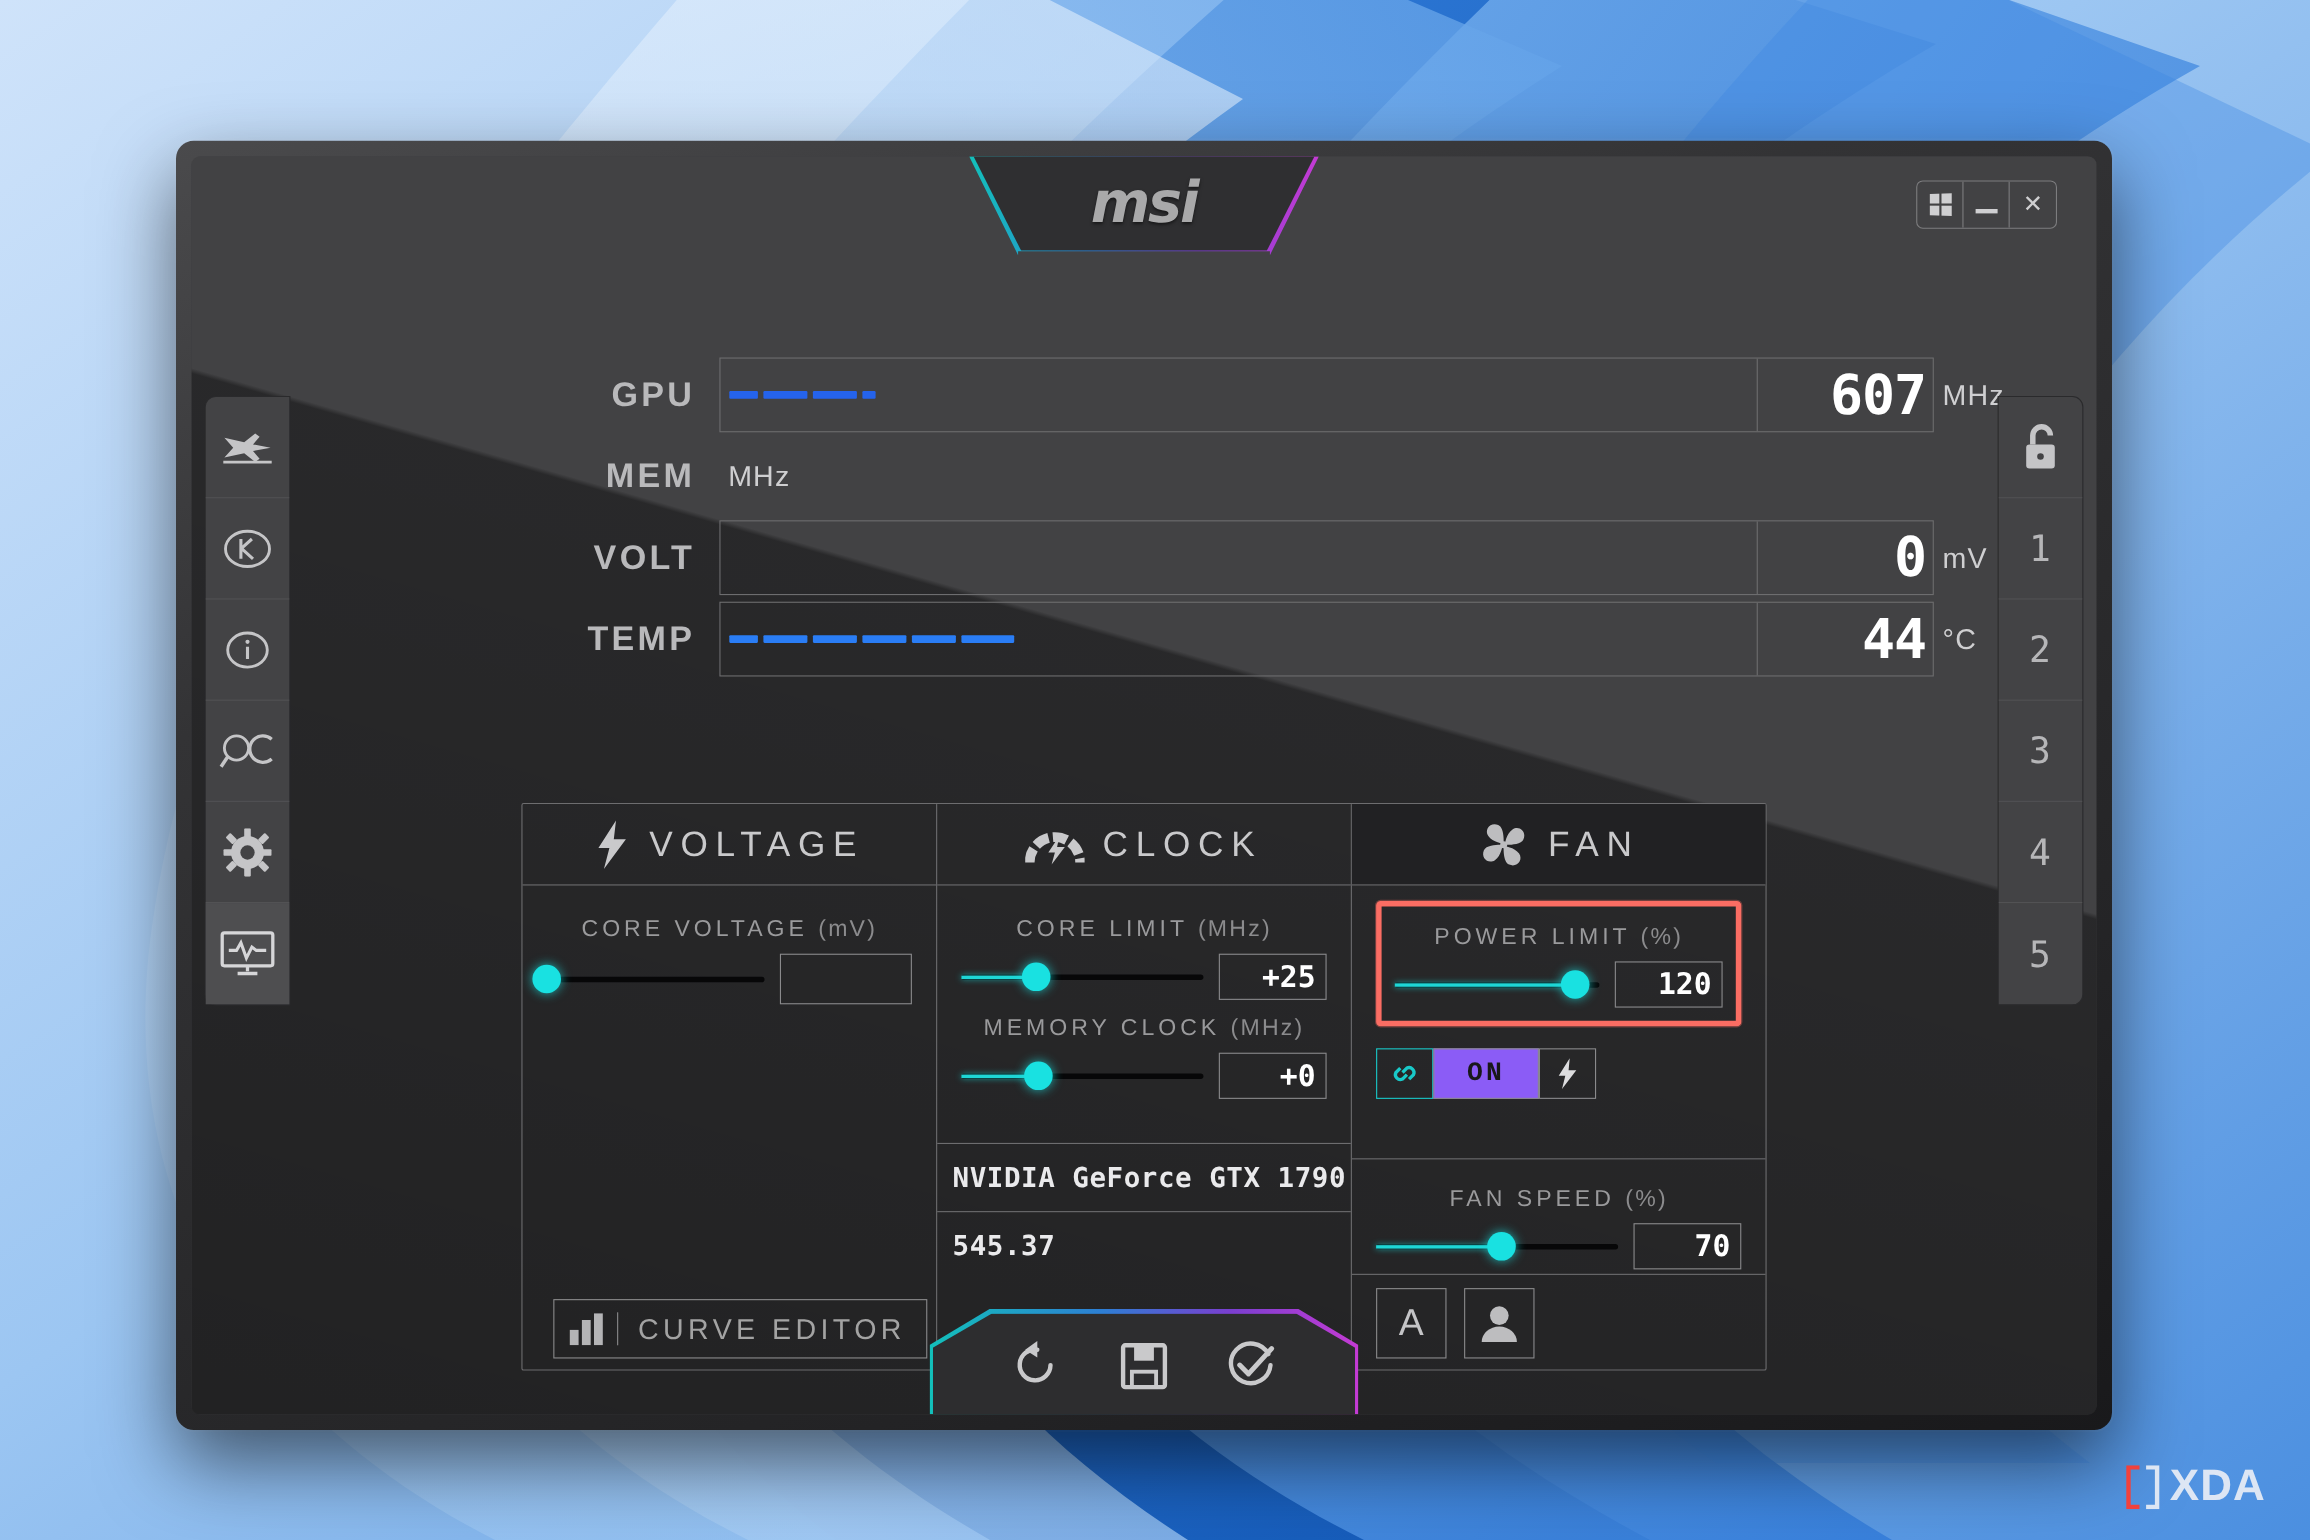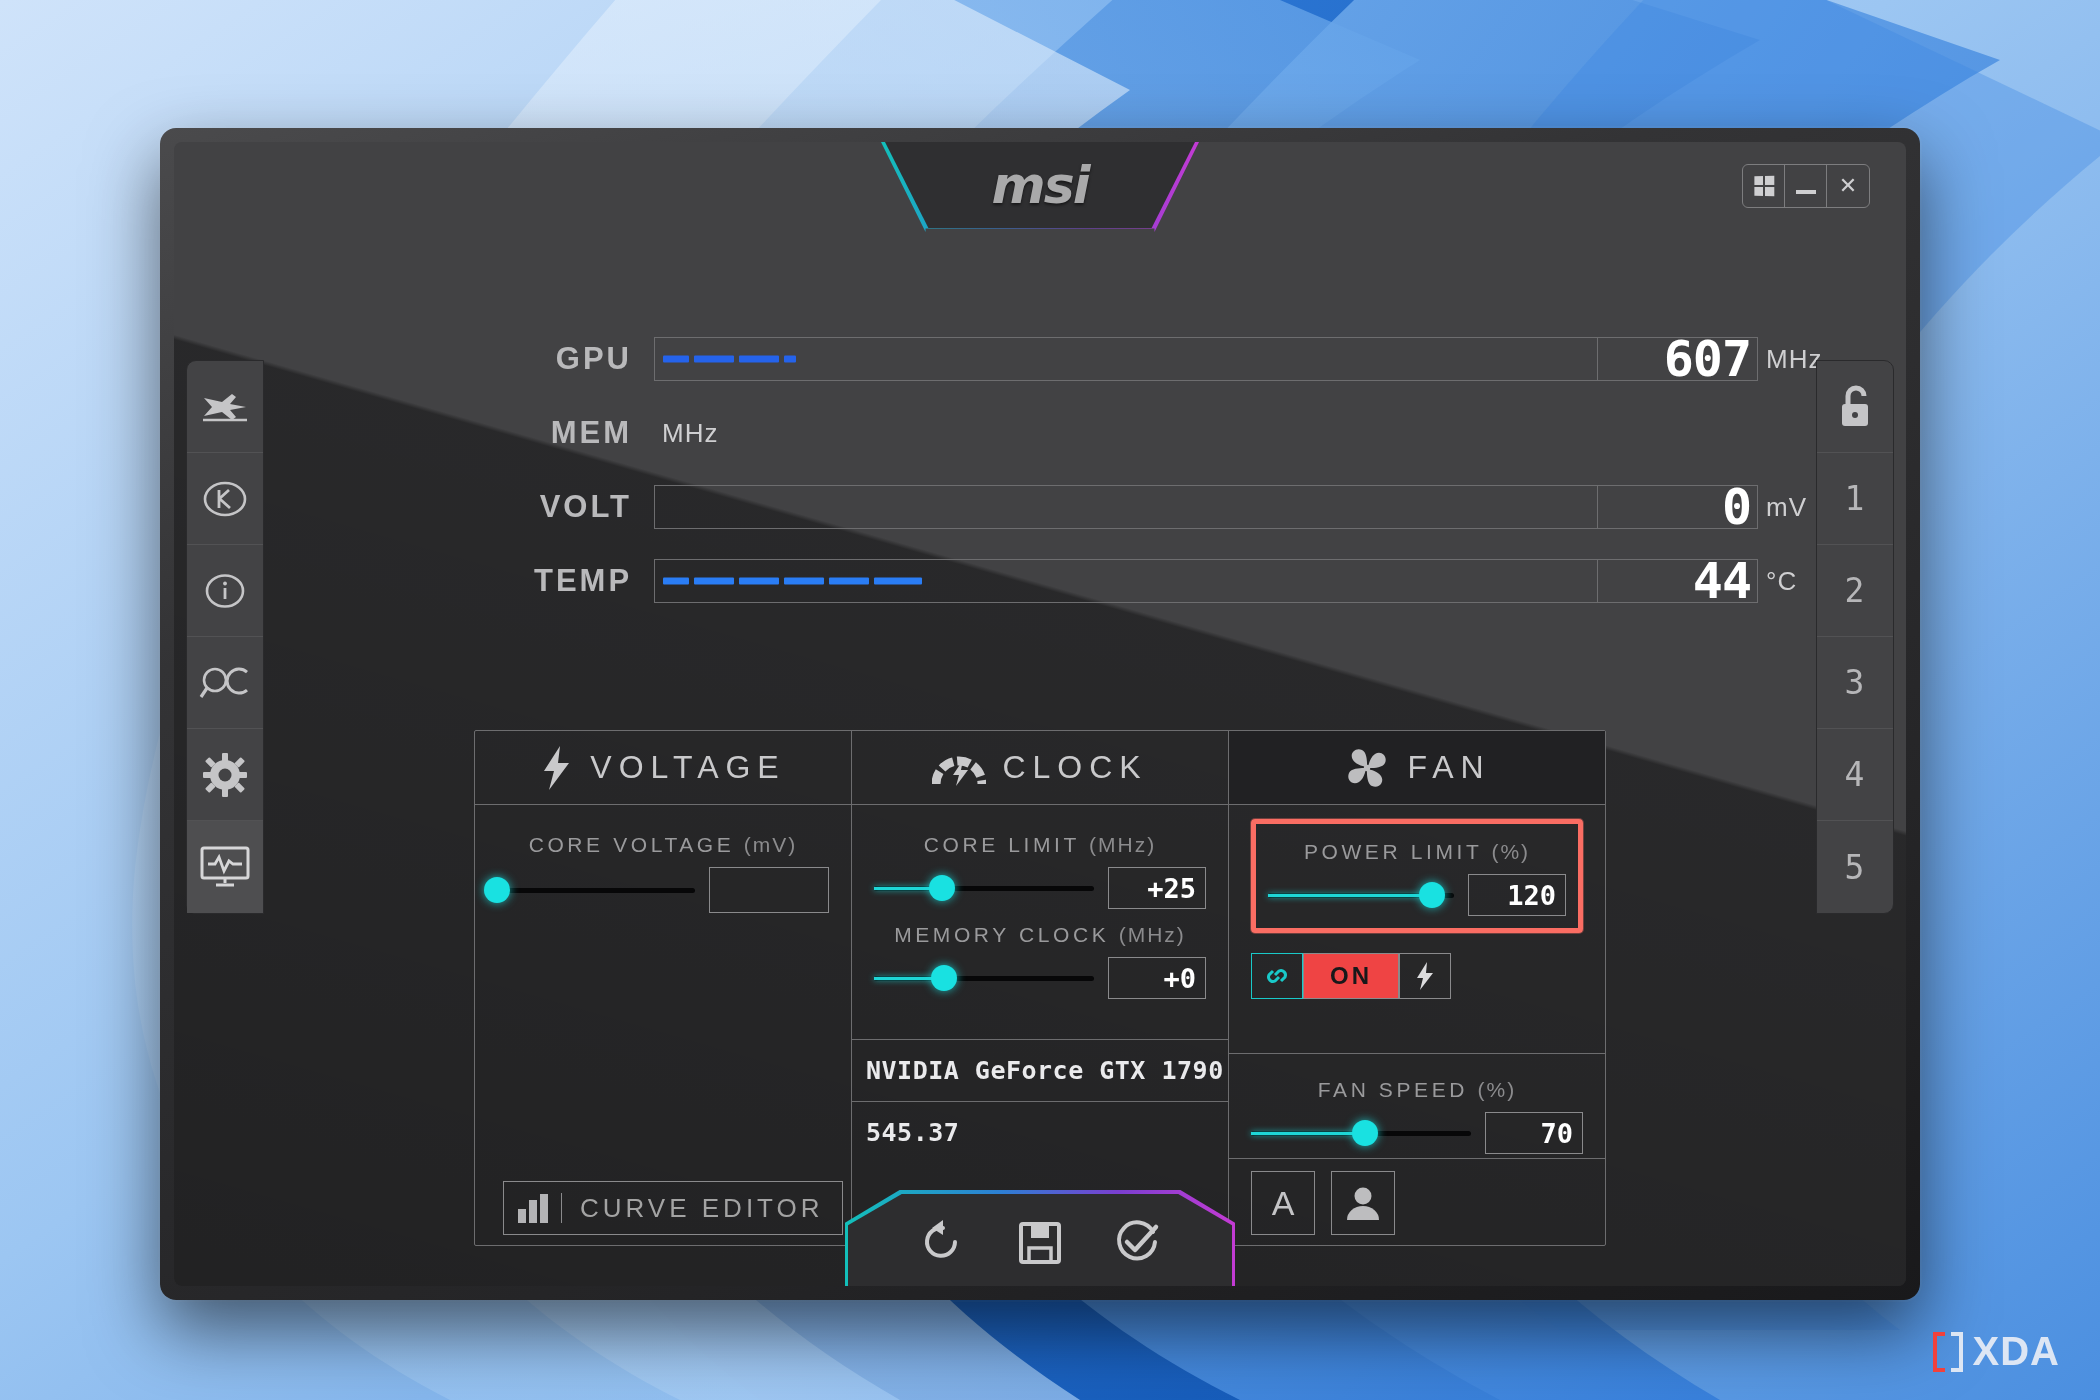--- a/index.html
+++ b/index.html
@@ -93,21 +93,21 @@
 
   
   #readouts{ position:absolute; left:360px; top:180px; width:1300px; z-index:4;}
   .ro-row{ display:flex; align-items:center; height:74px; }
   .ro-label{
     width:120px; text-align:right; padding-right:22px;
     font-size:31px; letter-spacing:3px; color:#b9b9bb; font-weight:700;
   }
   .ro-box{
     flex:1; display:flex; align-items:stretch;
-    border:1px solid #6d6d6f; height:44px;justify-content:flex-end;
+    border:1px solid #6d6d6f; height:68px;justify-content:flex-end;
   }
   .ro-graph{ flex:1; position:relative; overflow:hidden; }
   .ro-graph .bars{ position:absolute; left:8px; top:50%; transform:translateY(-50%); display:flex; gap:5px; align-items:center;}
   .ro-graph .bars span{ display:block; height:7px; background:#2563eb; border-radius:1px;}
   .ro-value{
     width:160px; border-left:1px solid #6d6d6f;
     display:flex; align-items:center; justify-content:flex-end; padding-right:6px;
     font-family:"DejaVu Sans Mono", monospace; font-weight:700;
     font-size:50px; color:#ffffff; letter-spacing:-1px;
   }
@@ -149,21 +149,21 @@
 
   .redbox{
     border:5px solid #fa6d63; border-radius:4px; padding:2px 12px 12px; margin-bottom:20px;
     box-shadow:0 0 0 1px rgba(250,109,99,.35);
   }
 
   
   .togglerow{ display:flex; align-items:center; margin-top:16px; }
   .tg{ border:1px solid #8a8a8c; height:46px; display:flex;align-items:center;justify-content:center;}
   .tg.link{ width:52px; border-color:#19c9c9;}
-  .tg.on{ width:96px; background:#ef4444; color:#18181a; font-size:24px; letter-spacing:3px; font-family:Liberation Sans, sans-serif; font-weight:700;}
+  .tg.on{ width:96px; background:#8b5cf6; color:#18181a; font-size:24px; letter-spacing:3px; font-family:Liberation Mono, monospace; font-weight:700;}
   .tg.bolt{ width:52px; }
 
   
   .inforow{
     border-top:1px solid #6d6d6f; height:62px; display:flex;align-items:center;
     padding-left:14px; color:#eaeaec;
     font-family:"DejaVu Sans Mono",monospace; font-weight:700; font-size:25px; letter-spacing:.5px;
   }
   .spacer{flex:1;}
 

